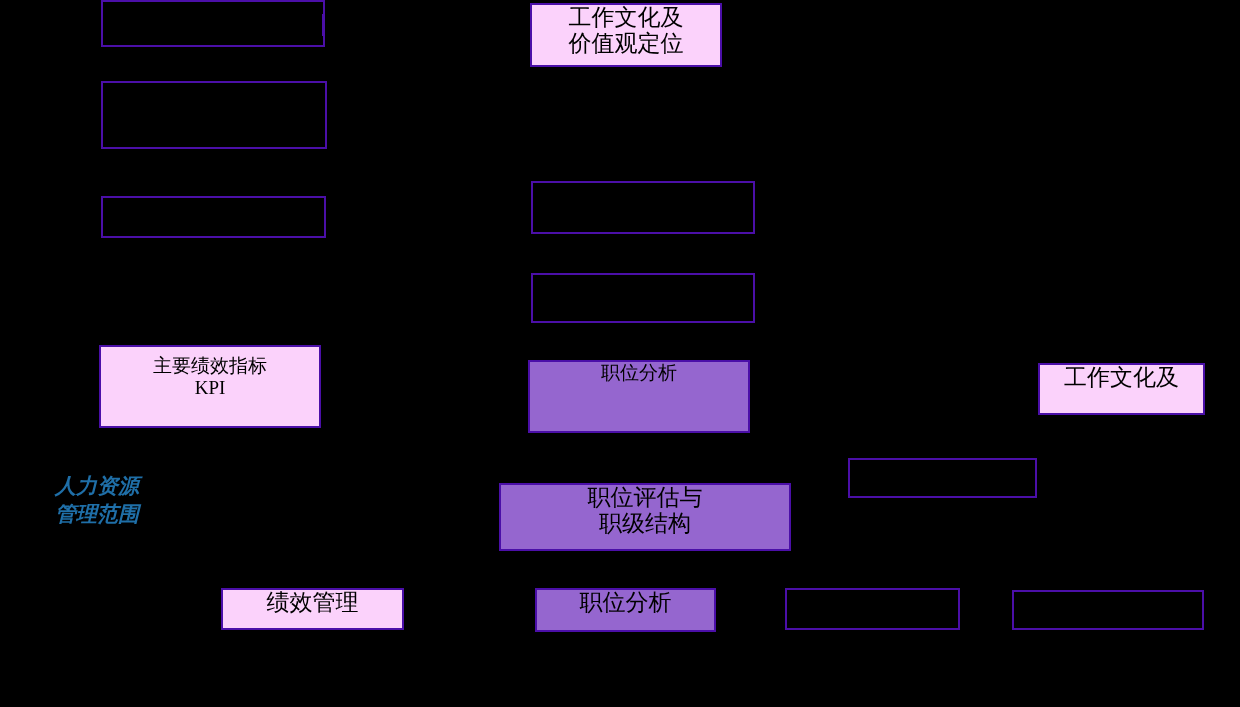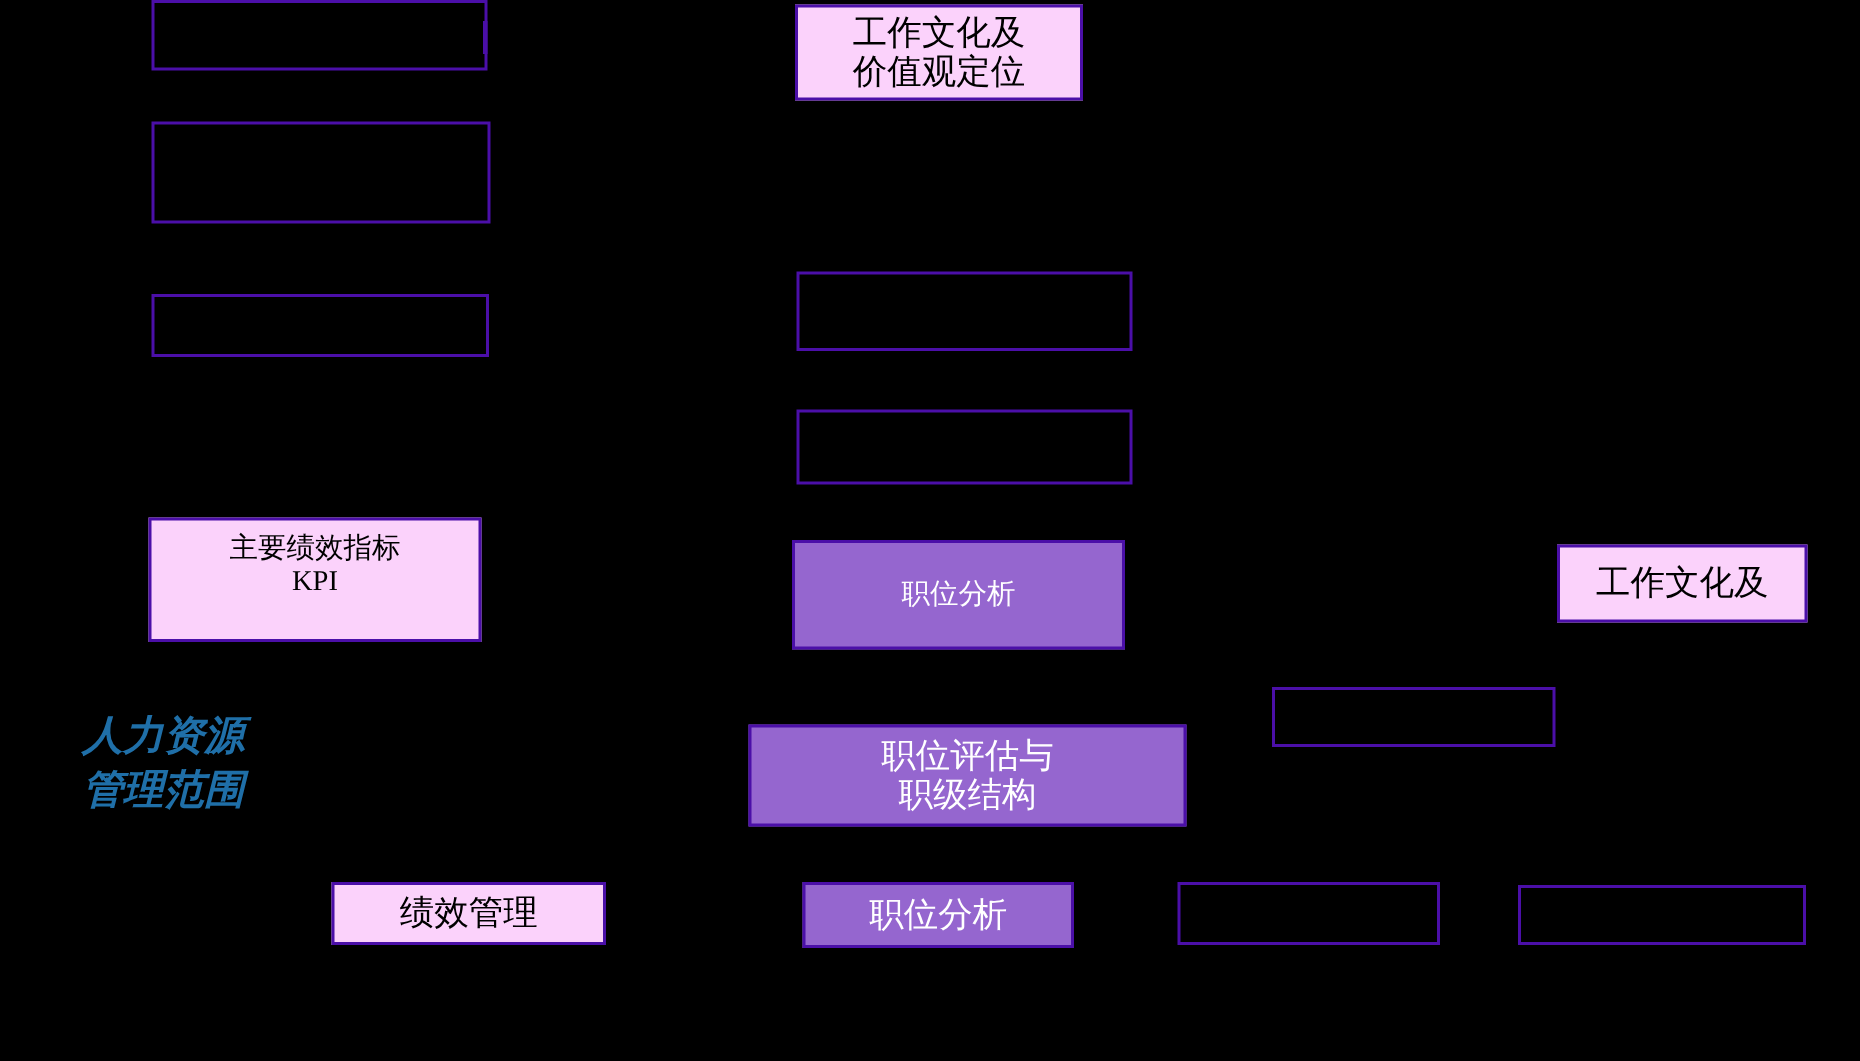--- a/index.html
+++ b/index.html
@@ -15,37 +15,36 @@
     width: 1240px;
     height: 707px;
     background: #000000;
     overflow: hidden;
   }
   .box {
     position: absolute;
     box-sizing: border-box;
     border: 2px solid #4B0FA8;
     display: flex;
-    align-items: center;
     justify-content: center;
     text-align: center;
     line-height: 1.12;
     overflow: visible;
   }
   .box .label {
     white-space: pre-line;
     display: block;
   }
   .fill-pink {
     background: #FBD2FB;
     color: #000000;
   }
   .fill-purple {
     background: #9566CF;
-    color: #ffffff;
+    color: #000000;
   }
   .fill-none {
     background: transparent;
     color: #000000;
   }
   .t22 { font-size: 22px; }
   .t23 { font-size: 23px; }
   .t24 { font-size: 19px; }
   .clip {
     overflow: hidden;
@@ -57,21 +56,21 @@
     top: 8px;
     text-align: center;
     white-space: pre-line;
     line-height: 1.15;
   }
   .hr-note {
     position: absolute;
     color: #1F6FA8;
     font-weight: bold;
     font-style: italic;
-    font-size: 27px;
+    font-size: 21px;
     line-height: 1.35;
     white-space: pre-line;
     font-family: "Liberation Serif", "DejaVu Serif", serif;
   }
   .conn {
     position: absolute;
     background: #4B0FA8;
   }
   .conn-dark {
     position: absolute;

